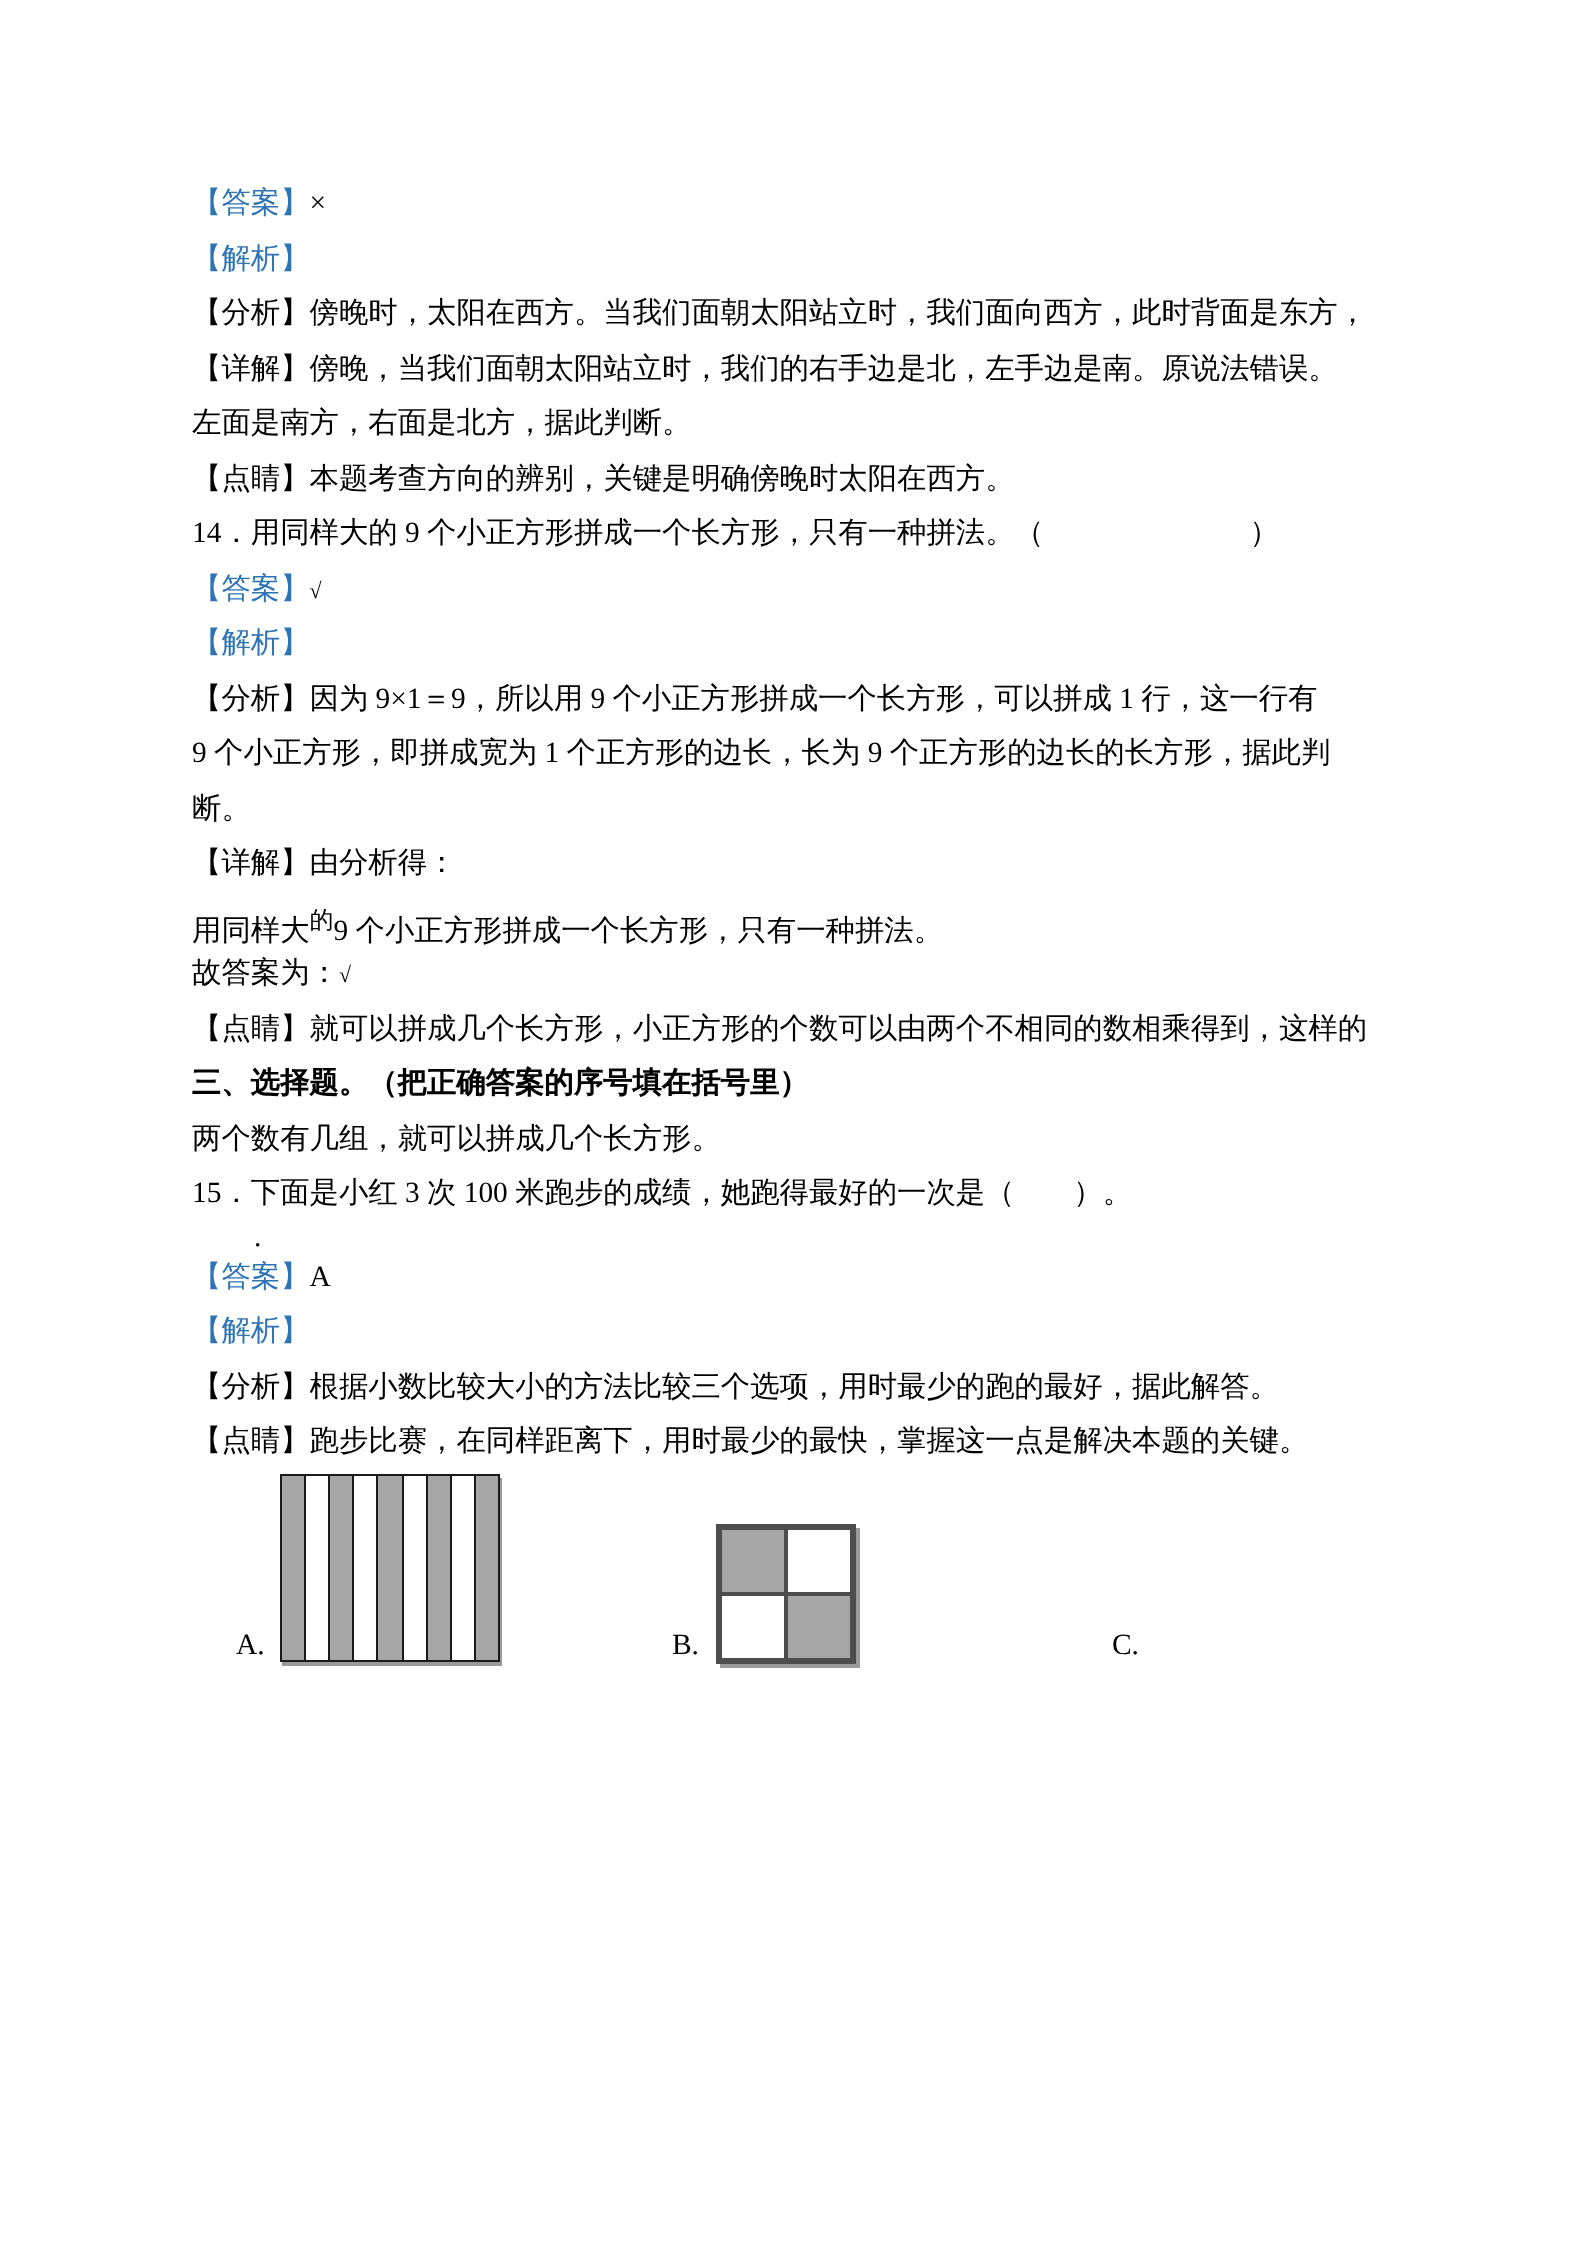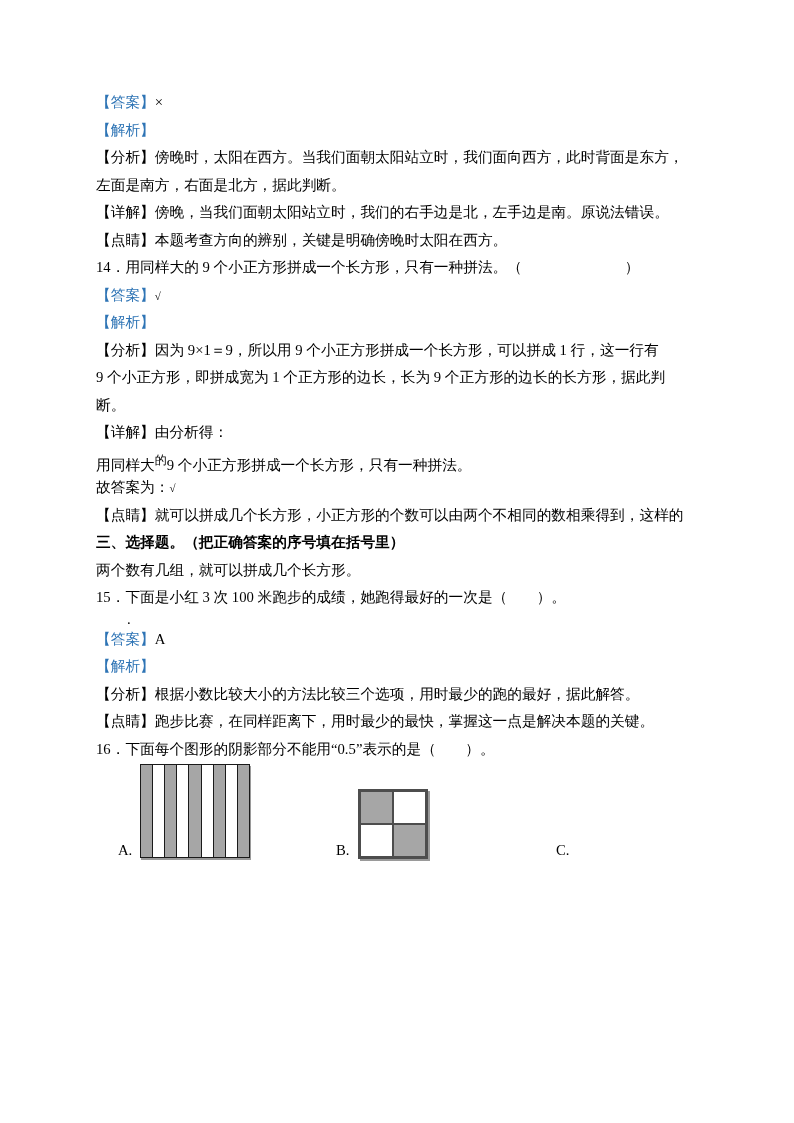--- a/index.html
+++ b/index.html
@@ -60,22 +60,22 @@
 </style>
 </head>
 <body>
 
 <div class="page" style="--blue: #2E74B5; --gray: #A6A6A6;">
   <div class="doc">
 
     <div class="line"><span class="blue">【答案】</span><span>×</span></div>
     <div class="line"><span class="blue">【解析】</span></div>
     <div class="line">【分析】傍晚时，太阳在西方。当我们面朝太阳站立时，我们面向西方，此时背面是东方，</div>
+    <div class="line">【详解】傍晚，当我们面朝太阳站立时，我们的右手边是北，左手边是南。原说法错误。</div>
     <div class="line">左面是南方，右面是北方，据此判断。</div>
-    <div class="line">【详解】傍晚，当我们面朝太阳站立时，我们的右手边是北，左手边是南。原说法错误。</div>
     <div class="line">【点睛】本题考查方向的辨别，关键是明确傍晚时太阳在西方。</div>
 
     <div class="line">14．用同样大的 9 个小正方形拼成一个长方形，只有一种拼法。（　　　　　　　）</div>
     <div class="line"><span class="blue">【答案】</span><span class="check">√</span></div>
     <div class="line"><span class="blue">【解析】</span></div>
     <div class="line">【分析】因为 9×1＝9，所以用 9 个小正方形拼成一个长方形，可以拼成 1 行，这一行有</div>
     <div class="line">9 个小正方形，即拼成宽为 1 个正方形的边长，长为 9 个正方形的边长的长方形，据此判</div>
     <div class="line">断。</div>
     <div class="line">【详解】由分析得：</div>
     <div class="line"><span>用同样大</span><span class="sup">的</span><span>9 个小正方形拼成一个长方形，只有一种拼法。</span></div>
@@ -85,21 +85,20 @@
 
     <div class="line">两个数有几组，就可以拼成几个长方形。</div>
 
     <div class="line">15．下面是小红 3 次 100 米跑步的成绩，她跑得最好的一次是（　　）。</div>
     <div class="period-line">.</div>
     <div class="line"><span class="blue">【答案】</span><span>A</span></div>
     <div class="line"><span class="blue">【解析】</span></div>
     <div class="line">【分析】根据小数比较大小的方法比较三个选项，用时最少的跑的最好，据此解答。</div>
     <div class="line">【点睛】跑步比赛，在同样距离下，用时最少的最快，掌握这一点是解决本题的关键。</div>
 
-    <div class="line">16．下面每个图形的阴影部分不能用“0.5”表示的是（　　）。</div>
     <div class="figures-row">
       <span class="fig-label fig-label-a">A.</span>
       <div class="figure-a">
           <div class="stripe shaded"></div>
           <div class="stripe"></div>
           <div class="stripe shaded"></div>
           <div class="stripe"></div>
           <div class="stripe shaded"></div>
           <div class="stripe"></div>
           <div class="stripe shaded"></div>

